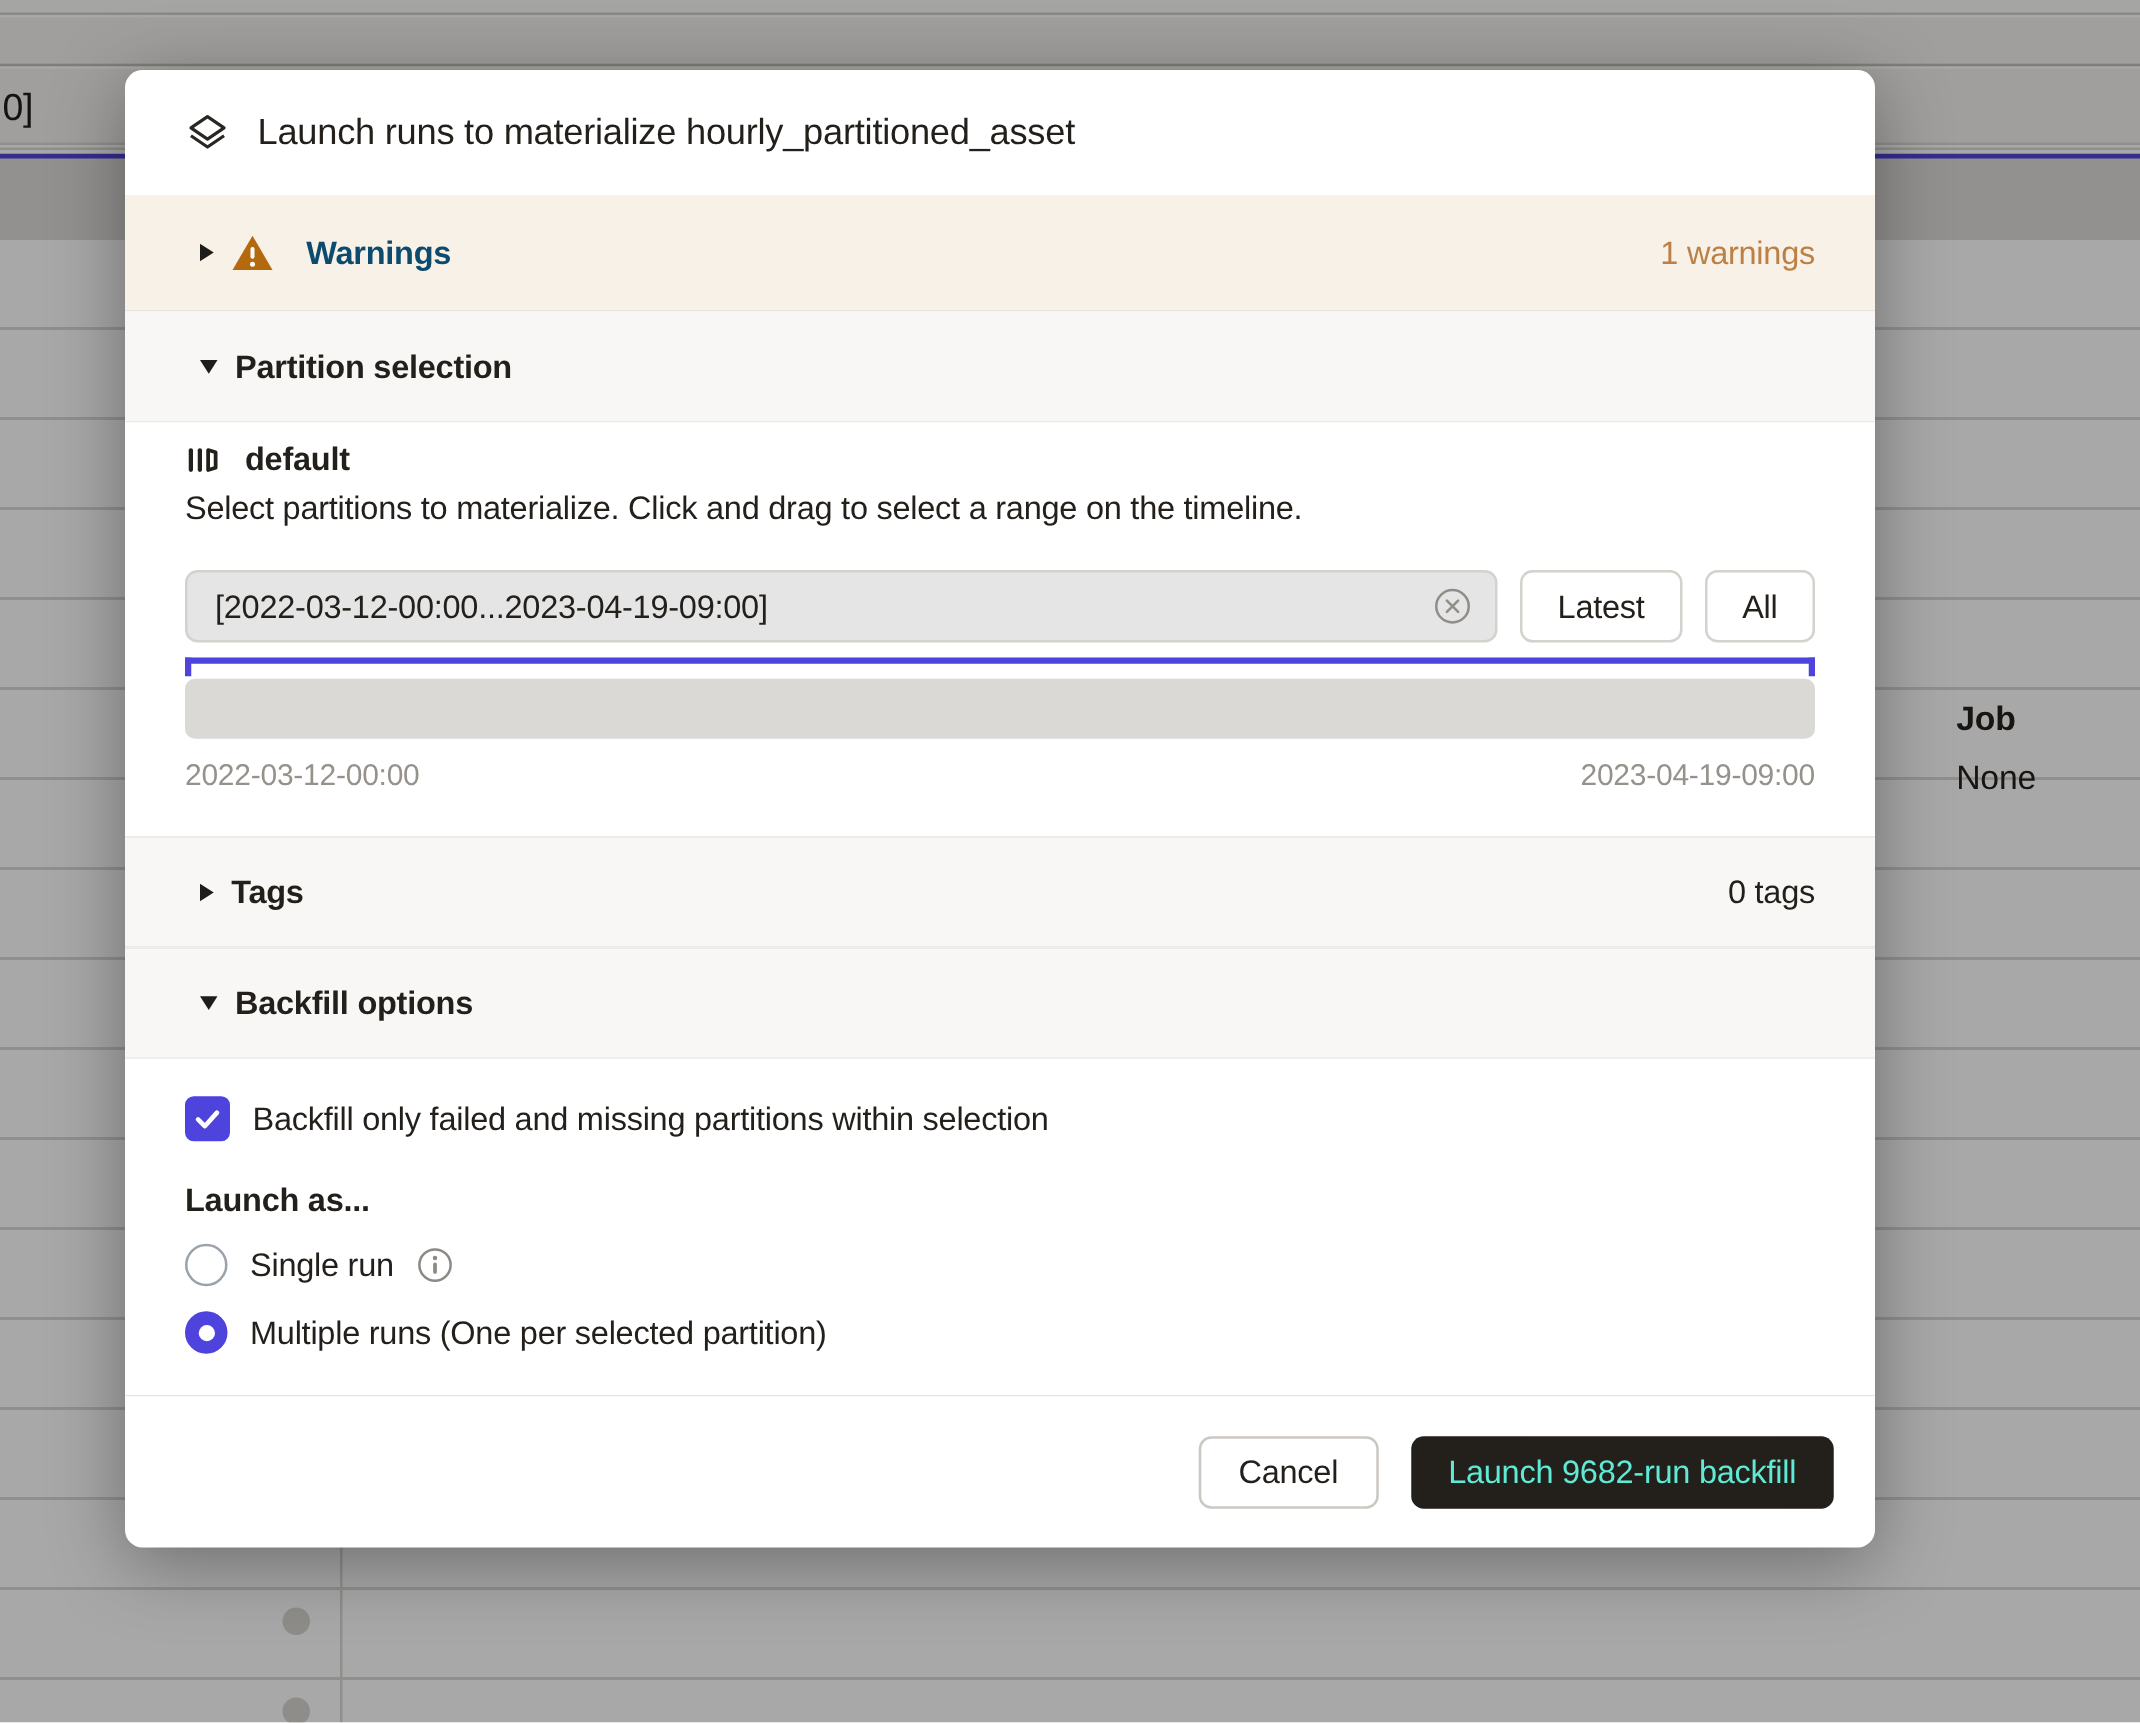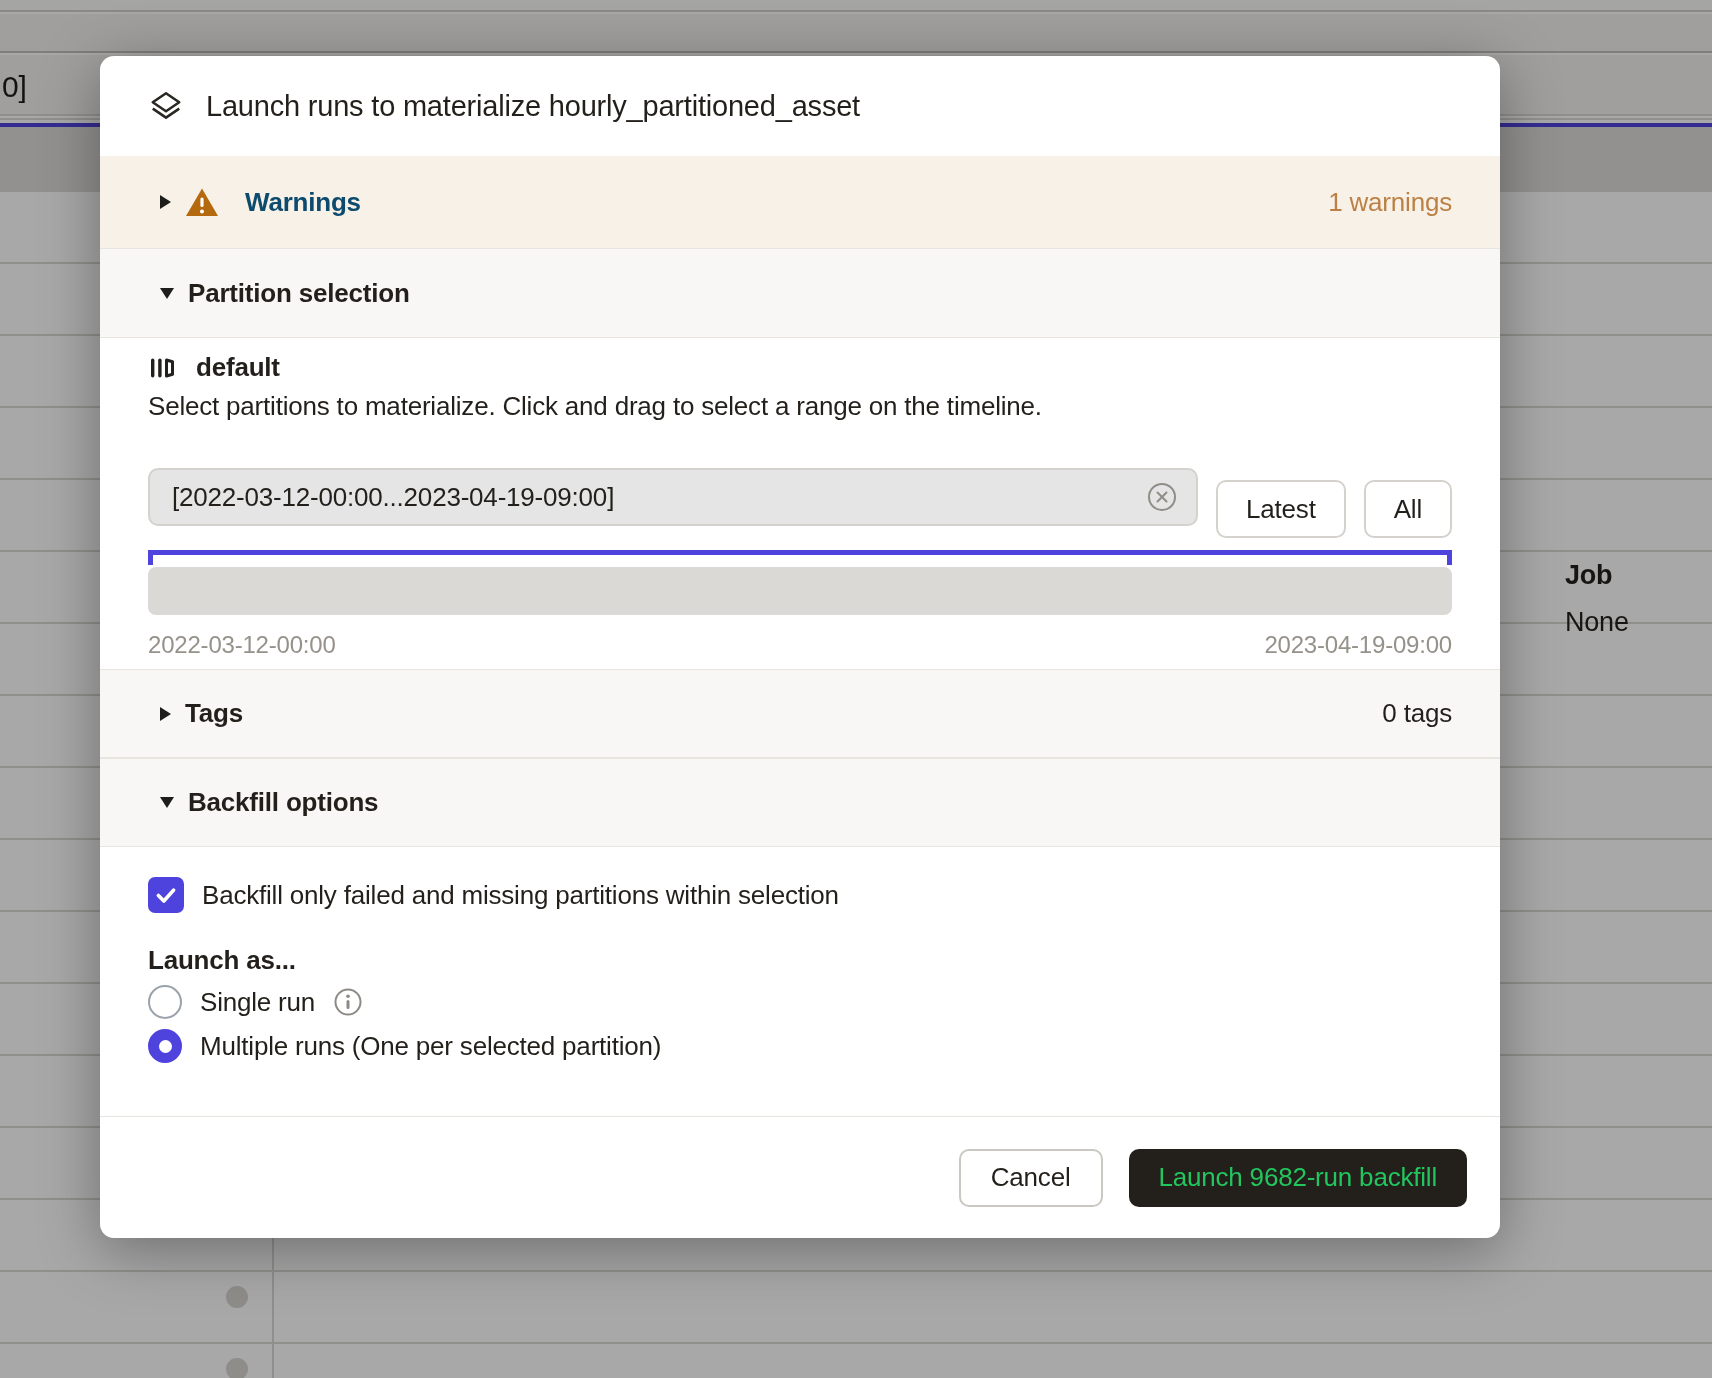--- a/index.html
+++ b/index.html
@@ -65,56 +65,56 @@
 
   .input-row { display:flex; align-items:center; gap:18px; margin-top:34px; }
   .part-input {
     flex:1; height:58px; border:2px solid #d5d2cd; border-radius:10px;
     display:flex; align-items:center; padding:0 18px 0 22px; background:#e5e5e5;
   }
   .part-input .value { font-size:26px; flex:1; white-space:nowrap; overflow:hidden; }
   .btn-ghost {
     height:58px; border:2px solid #d5d2cd; border-radius:10px; background:#fff;
     font-size:26px; color:#231f1b; padding:0 28px; font-family:inherit; letter-spacing:-0.2px;
-    display:flex; align-items:center; cursor:pointer; flex:none;margin-top:24px;
+    display:flex; align-items:center; cursor:pointer; flex:none;
   }
 
   .range-bracket { margin-top:12px; height:15px; border-top:5px solid #4f43dd; position:relative; }
   .range-bracket::before, .range-bracket::after {
     content:""; position:absolute; top:-5px; width:5px; height:15px; background:#4f43dd;
   }
   .range-bracket::before { left:0; } .range-bracket::after { right:0; }
   .timeline-bar { margin-top:2px; height:48px; border-radius:8px; background:#dbd9d6; }
   .timeline-labels { display:flex; justify-content:space-between; margin-top:16px; font-size:24px; color:#96928b; }
 
   .backfill-body { flex:none; height:269px; padding:30px 48px 0; background:#fff; }
   .check-row { display:flex; align-items:center; gap:18px; }
   .checkbox { width:36px; height:36px; border-radius:7px; border:2.5px solid #9aa2ab; background:#fff; flex:none; display:flex; align-items:center; justify-content:center; }
   .checkbox .check { display:none; width:26px; height:26px; }
   .checkbox.checked { background:#4f43dd; border-color:#4f43dd; }
   .checkbox.checked .check { display:block; }
   .check-label { font-size:26px; }
   .launch-as { font-size:26px; font-weight:700; margin-top:32px; }
-  .radio-row { display:flex; align-items:center; gap:18px; margin-top:8px; height:36px; }
+  .radio-row { display:flex; align-items:center; gap:18px; margin-top:18px; height:36px; }
   .radio { width:34px; height:34px; border-radius:50%; border:2.5px solid #9aa2ab; background:#fff; flex:none; position:relative; }
   .radio.selected { background:#4f43dd; border-color:#4f43dd; }
   .radio.selected::after { content:""; position:absolute; left:50%; top:50%; width:13px; height:13px; margin:-6.5px 0 0 -6.5px; border-radius:50%; background:#fff; }
   .radio-label { font-size:26px; }
 
   .m-footer {
     margin-top:auto; flex:none; height:122px; border-top:1px solid #e8e5e1;
     display:flex; align-items:center; justify-content:flex-end; gap:26px; padding:0 33px;
   }
   .btn-cancel {
     height:58px; padding:0 30px; border:2px solid #cbc8c3; border-radius:10px; background:#fff;
     font-size:26px; font-family:inherit; color:#231f1b; letter-spacing:-0.2px; cursor:pointer;
   }
   .btn-primary {
     height:58px; padding:0 30px; border:none; border-radius:10px; background:#231f1b;
-    font-size:26px; font-family:inherit; color:#22c55e; letter-spacing:-0.2px; cursor:pointer;
+    font-size:26px; font-family:inherit; color:#5eead4; letter-spacing:-0.2px; cursor:pointer;
   }
 
   .icon { flex:none; display:inline-flex; }
 </style>
 </head>
 <body>
 
 <div class="bg">
   <div class="bg-topstrip"></div>
   <div class="bg-toolband"></div>

